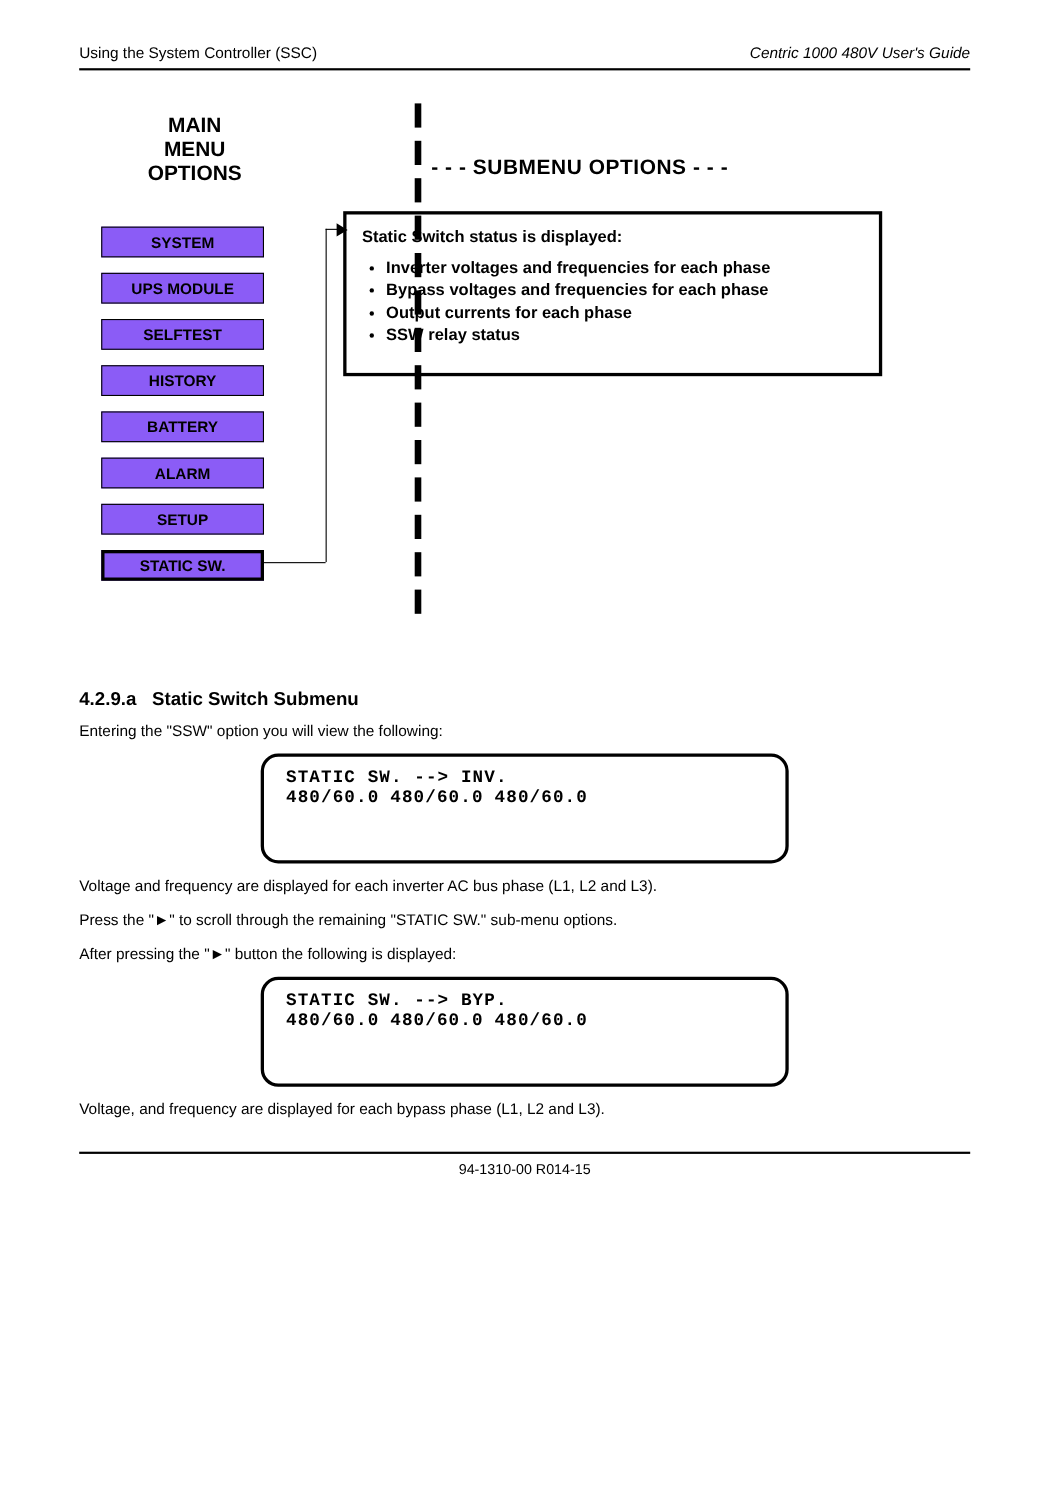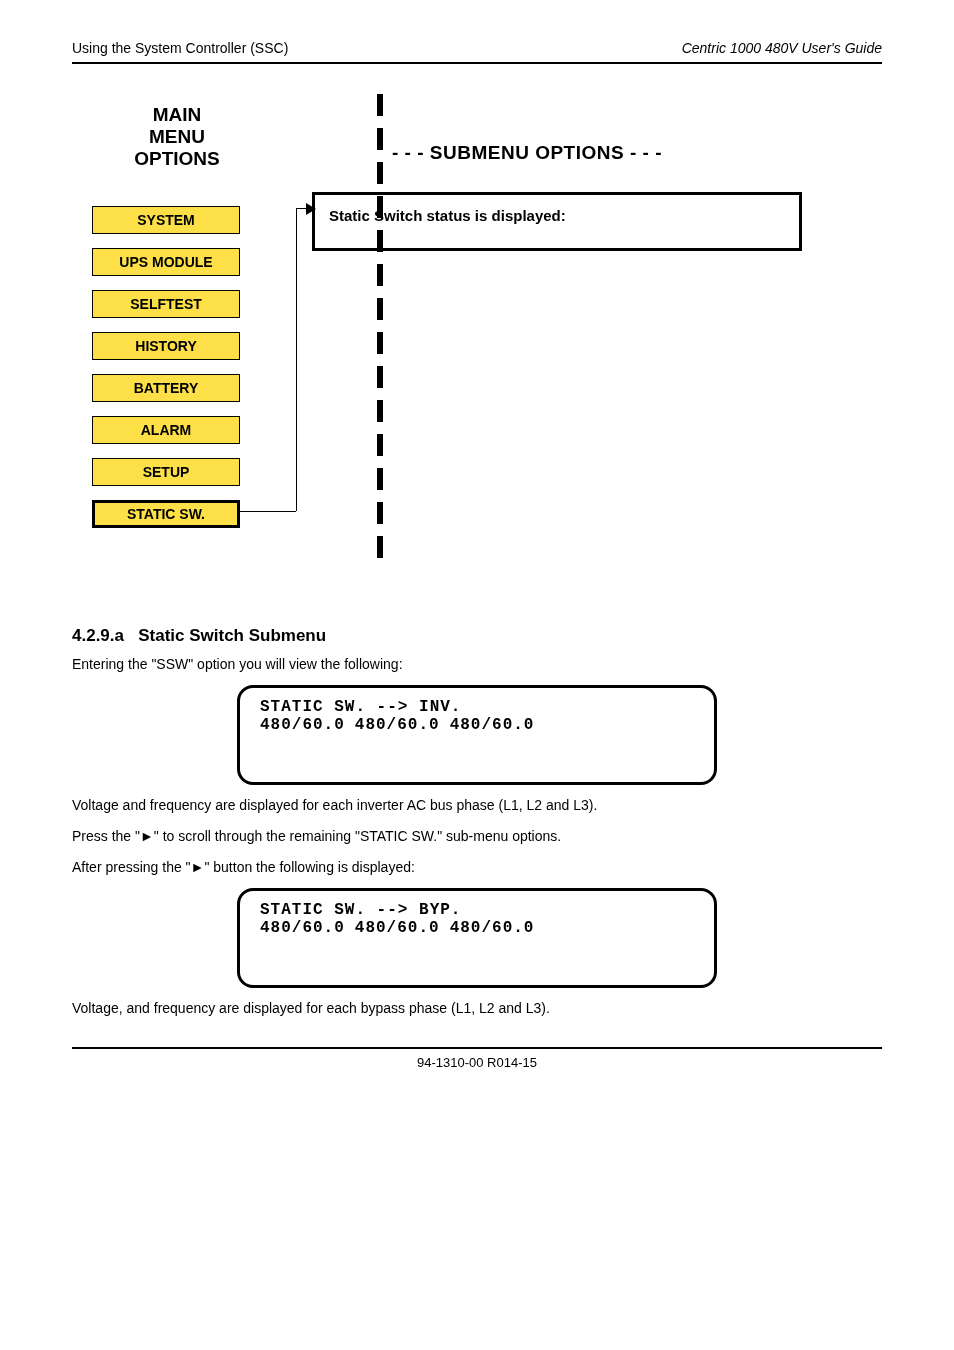--- a/index.html
+++ b/index.html
@@ -8,21 +8,21 @@
     .hdr { display: flex; justify-content: space-between; font-size: 14px; }
     .hdr-right { font-style: italic; }
     .hr { border-top: 2px solid #000; margin-top: 6px; }
     .section { margin-top: 30px; }
     .section-title { font-size: 18px; font-weight: bold; }
     .card-area { position: relative; width: 740px; height: 520px; margin-top: 20px; margin-left: 30px; }
     .dash-line { position: absolute; left: 275px; top: 0; width: 0; }
     .dash-seg { width: 6px; height: 22px; background: #000; margin: 0 0 12px 0; }
     .main-menu-block { position: absolute; left: 10px; top: 10px; width: 130px; text-align: center; font-weight: bold; font-size: 19px; line-height: 1.15; }
     .menu-col { position: absolute; left: -10px; top: 112px; width: 148px; }
-    .menu-btn { box-sizing: border-box; width: 148px; height: 28px; border: 1px solid #000; text-align: center; font-size: 14px; font-weight: bold; line-height: 26px; margin-bottom: 14px; background: #fde047; }
+    .menu-btn { box-sizing: border-box; width: 148px; height: 28px; border: 1px solid #000; text-align: center; font-size: 14px; font-weight: bold; line-height: 26px; margin-bottom: 14px; background: #8b5cf6; }
     .menu-btn.active { border-width: 3px; line-height: 22px; }
     .sub-header { position: absolute; left: 246px; top: 48px; font-size: 19px; font-weight: bold; letter-spacing: 0.5px; margin-left: 44px; }
     .sub-box { position: absolute; left: 210px; top: 98px; width: 490px; border: 3px solid #000; padding: 12px 14px 24px 14px; box-sizing: border-box; }
     .sub-box .st { font-size: 15px; font-weight: bold; }
     .sub-box ul { margin: 10px 0 0 22px; padding: 0; }
     .sub-box li { font-size: 15px; font-weight: bold; line-height: 1.35; }
     .connector-h1 { position: absolute; left: 138px; top: 416.5px; width: 56px; height: 0; border-top: 1px solid #000; }
     .connector-v1 { position: absolute; left: 194px; top: 114px; width: 0; height: 303px; border-left: 1px solid #000; }
     .connector-h2 { position: absolute; left: 194px; top: 114px; width: 18px; height: 0; border-top: 1px solid #000; }
     .arrow-r { position: absolute; left: 204px; top: 109px; width: 0; height: 0; border-top: 6px solid transparent; border-bottom: 6px solid transparent; border-left: 10px solid #000; }
@@ -82,20 +82,26 @@
 
       <div class="connector-h1"></div>
       <div class="connector-v1"></div>
       <div class="connector-h2"></div>
       <div class="arrow-r"></div>
 
       <div class="sub-header">- - -    SUBMENU OPTIONS    - - -</div>
 
       <div class="sub-box">
         <div class="st">Static Switch status is displayed:</div>
+        <ul>
+          <li>Inverter voltages and frequencies for each phase</li>
+          <li>Bypass voltages and frequencies for each phase</li>
+          <li>Output currents for each phase</li>
+          <li>SSW relay status</li>
+        </ul>
       </div>
     </div>
   </div>
 
   <div class="subsection">
     <div class="subsection-title">
       <span>4.2.9.a</span>&nbsp;&nbsp;&nbsp;<span>Static Switch Submenu</span>
     </div>
     <div class="body-text">Entering the "SSW" option you will view the following:</div>
 

